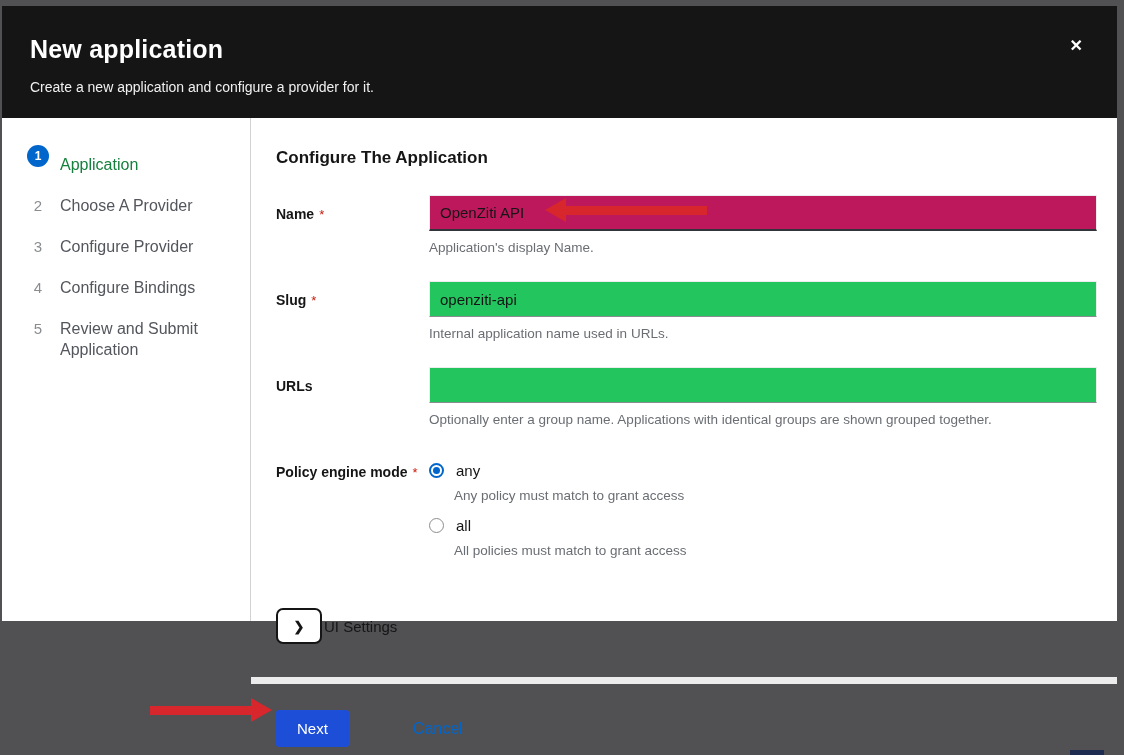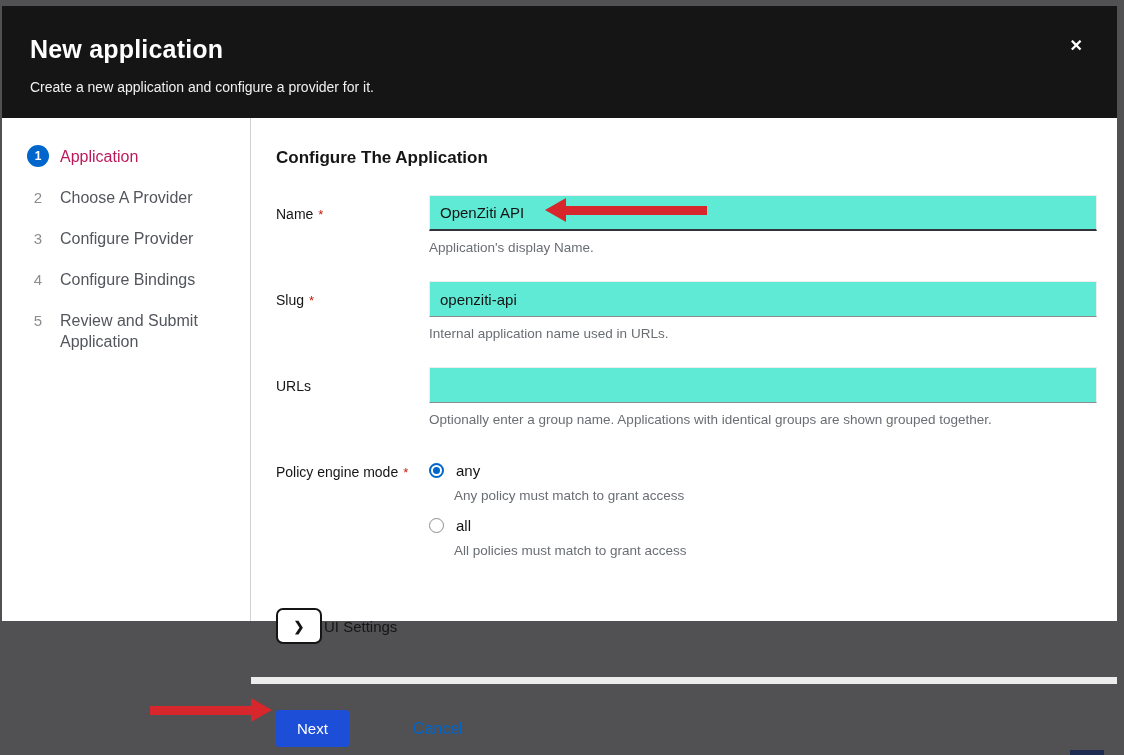--- a/index.html
+++ b/index.html
@@ -46,46 +46,46 @@
   .step-num {
     width:22px; height:22px; flex:none;
     display:flex; align-items:center; justify-content:center;
     color:#8a8d90; font-size:15px;
   }
   .step.active .step-num {
     background:#0066cc; border-radius:50%;
     color:#ffffff; font-size:12px; font-weight:bold;
   }
   .step-label { color:#53565c; line-height:21px; padding-top:1px; }
-  .step.active .step-label { color:#be185d; }
+  .step.active .step-label { color:#15803d;margin-top:8px; }
 
   
   .content {
     flex:1; display:flex; flex-direction:column;
     padding:30px 20px 0 25px; min-width:0;
   }
   .content-heading { font-size:17px; font-weight:600; color:#151515; margin-bottom:27px; }
 
   .form-row { display:flex; margin-bottom:26px; }
   .form-label-col { width:153px; flex:none; padding-top:10px; }
-  .form-label { font-size:14px; font-weight:400; color:#151515; }
+  .form-label { font-size:14px; font-weight:700; color:#151515; }
   .required { color:#c9190b; margin-left:5px; font-size:13px; }
   .form-control-col { flex:1; min-width:0; }
 
   .pf-input {
     width:100%; height:36px;
     padding:0 10px;
     font-size:15px; color:#151515; font-family:inherit;
-    background:#5eead4;
+    background:#22c55e;
     border:1px solid #ededed;
     border-bottom:1px solid #8a8d90;
     border-radius:0; outline:none;
   }
   .pf-input.highlight {
-    background:#5eead4;
+    background:#be185d;
     border-bottom:2px solid #31353b;
   }
   .helper { font-size:13.5px; color:#6a6e73; margin-top:9px; }
 
   
   .radio-group { padding-top:9px; }
   .radio-row { display:flex; align-items:center; gap:12px; cursor:pointer; }
   .radio {
     width:15px; height:15px; flex:none; border-radius:50%;
     border:1px solid #8a8d90; background:#fff; position:relative;

